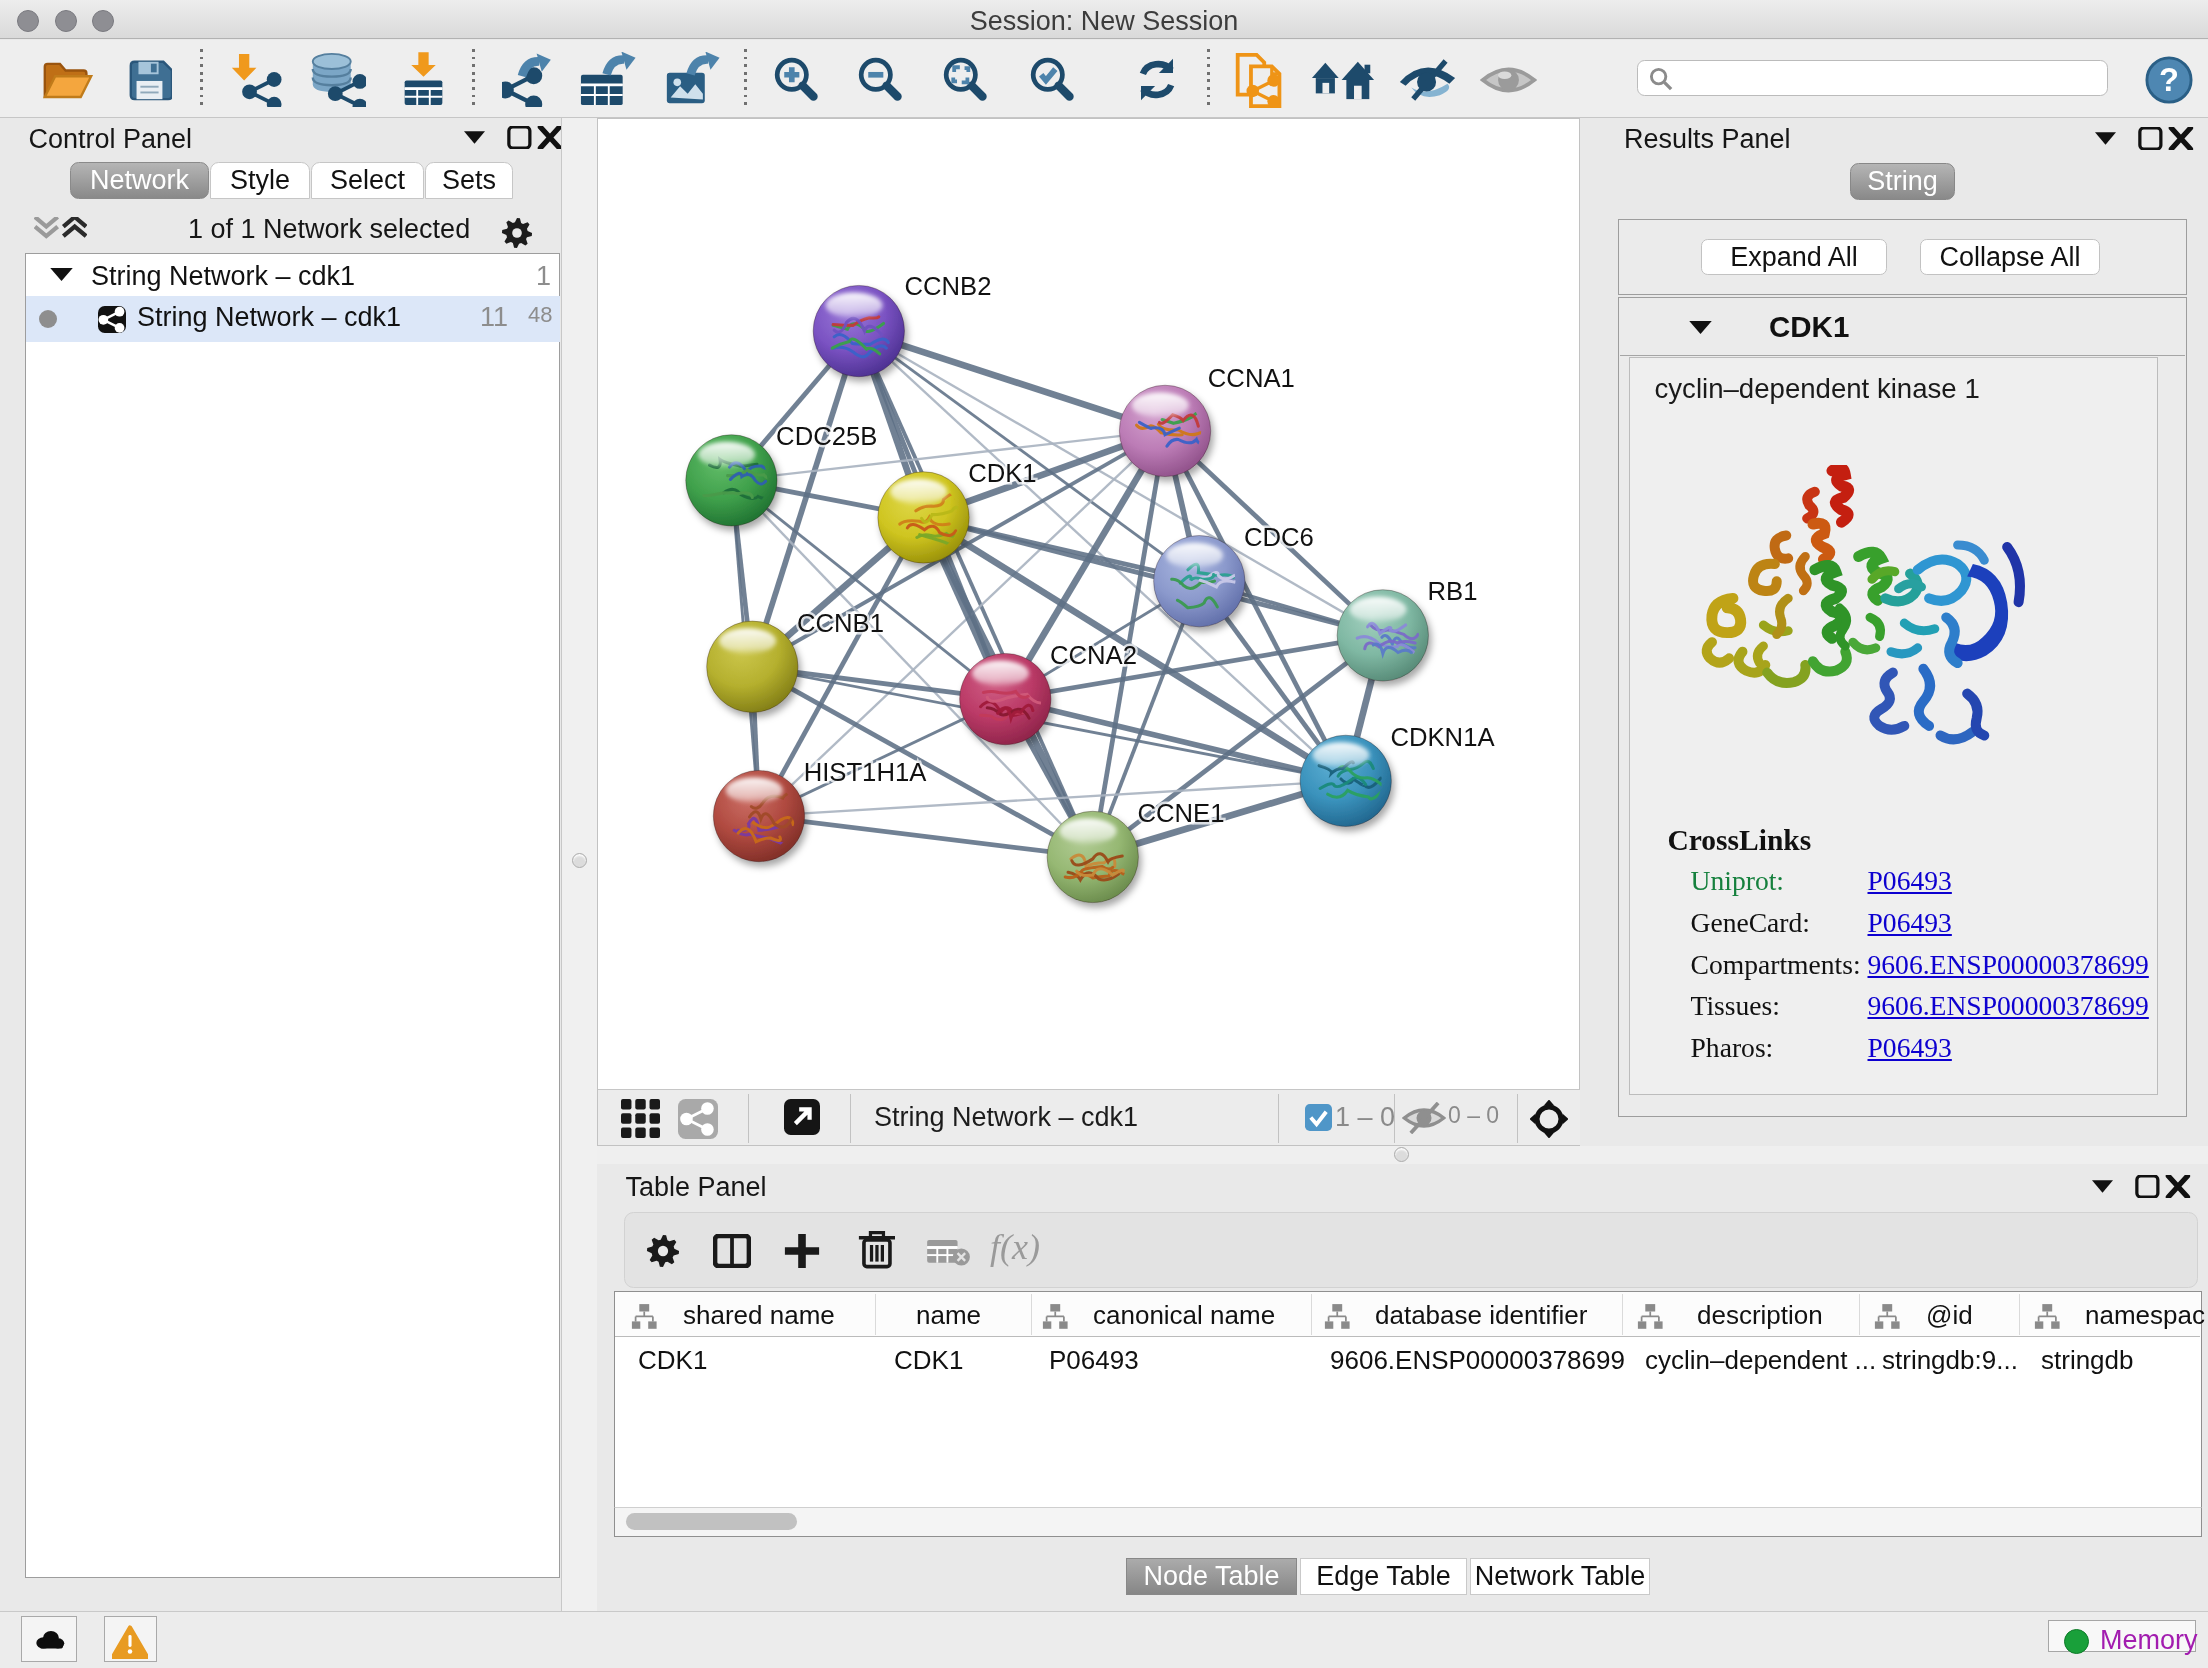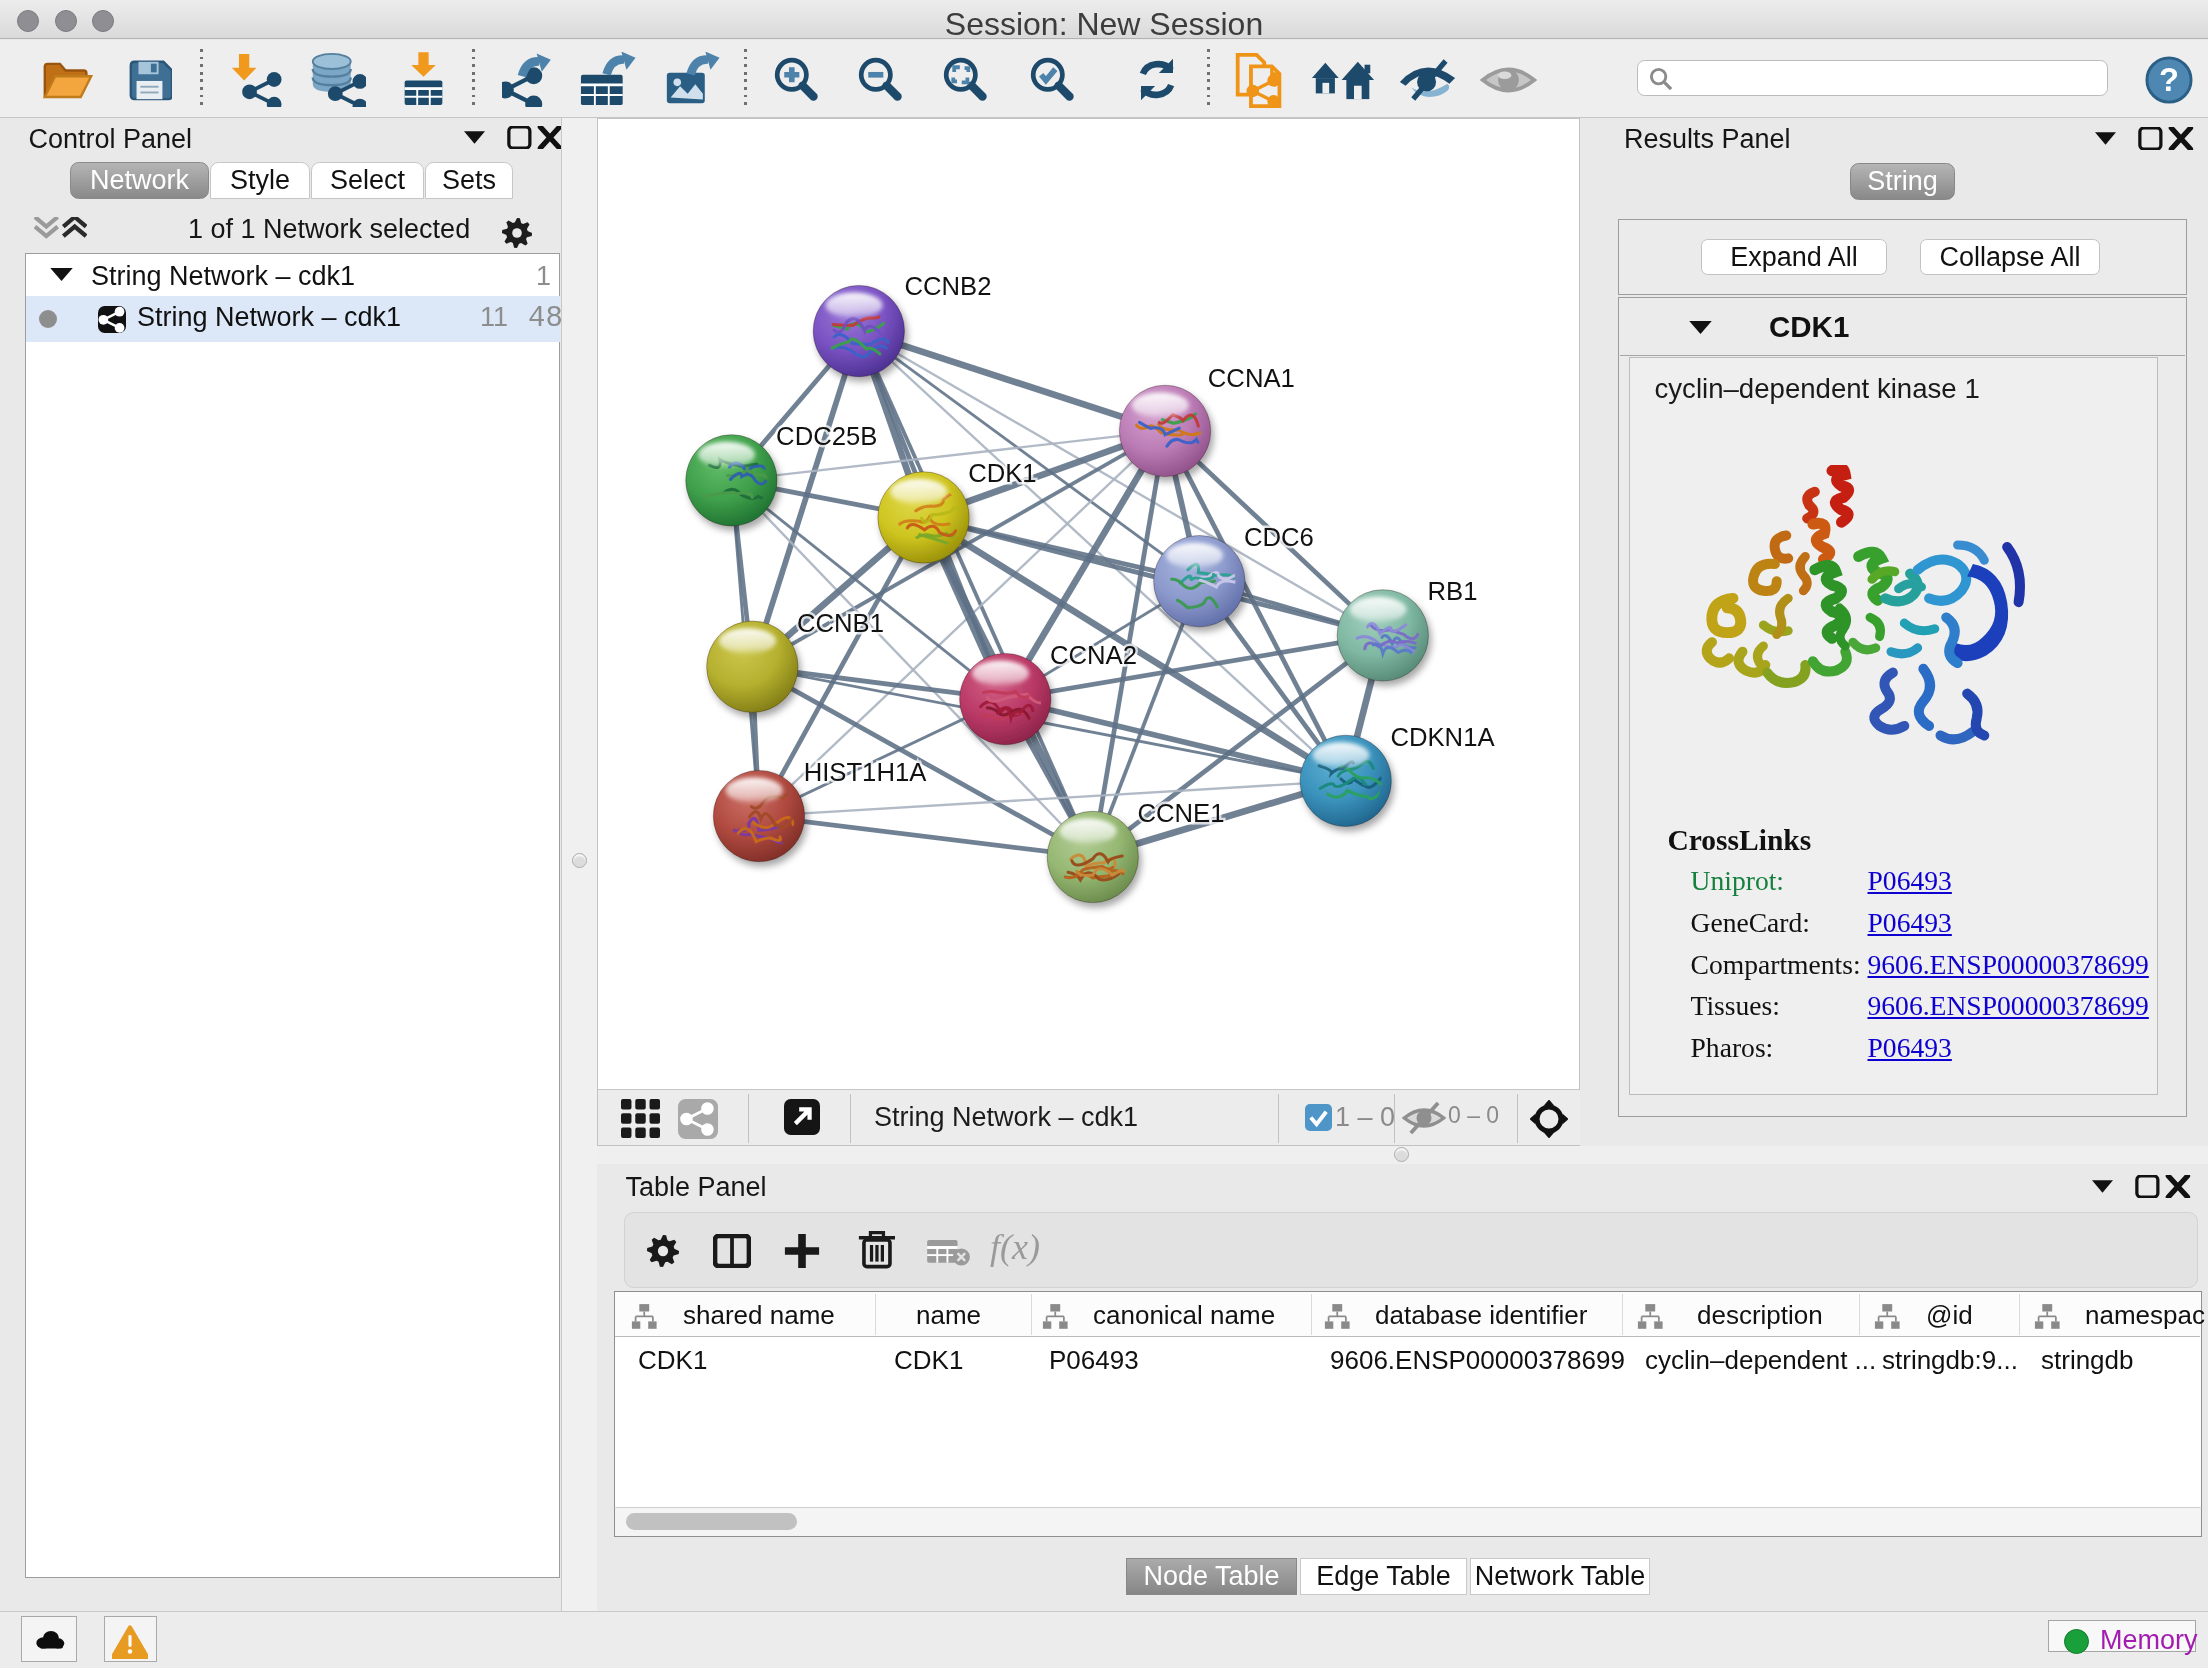--- a/index.html
+++ b/index.html
@@ -1,19 +1,19 @@
 <!DOCTYPE html>
 <html style="font-size:15px"><head><meta charset="utf-8"><style>
 * { margin:0; padding:0; box-sizing:border-box; }
 html,body { width:2208px; height:1668px; overflow:hidden; }
 body { font-family:"Liberation Sans", sans-serif; background:#e9e9e9; position:relative; }
 .abs { position:absolute; }
 #titlebar { position:absolute; left:0; top:0; width:2208px; height:39px; background:linear-gradient(#ededed,#dadada); border-bottom:1px solid #b2b2b2; }
 .tl { position:absolute; top:9.5px; width:22px; height:22px; border-radius:50%; background:#8e8e93; border:1px solid #7a7a80; }
-#title { position:absolute; top:5.7px; left:0; width:2208px; text-align:center; font-size:32px; color:#3c3c3c; }
+#title { position:absolute; top:5.7px; left:0; width:2208px; text-align:center; font-size:27px; color:#3c3c3c; }
 #toolbar { position:absolute; left:0; top:40px; width:2208px; height:78px; background:#eeeeee; border-bottom:1px solid #c6c6c6; }
 .sep { position:absolute; top:8.6px; height:61px; width:2.9px; background:repeating-linear-gradient(to bottom,#707070 0 2.9px,rgba(0,0,0,0) 2.9px 7.6px); }
 #search { position:absolute; left:1637px; top:20px; width:471px; height:36px; background:#fff; border:1.9px solid #bbb; border-radius:7.6px; }
 .ptitle { position:absolute; font-size:27px; color:#161616; }
 .tab { position:absolute; height:37px; font-size:27px; color:#111; background:#fff; border:1px solid #c6c6c6; border-radius:8.6px 8.6px 0 0; text-align:center; line-height:35px; }
 .tabsel { background:linear-gradient(#b5b5b5,#898989); color:#fff; border:1px solid #8a8a8a; border-radius:8.6px; }
 #treebox { position:absolute; left:25px; top:253px; width:535px; height:1325px; background:#fff; border:1px solid #9d9d9d; }
 #selrow { position:absolute; left:0; top:42px; width:534px; height:46px; background:#dce7f8; }
 #netpanel { position:absolute; left:597px; top:118px; width:983px; height:1028px; background:#fff; border:1px solid #c2c2c2; }
 #netstatus { position:absolute; left:0px; top:970px; width:982px; height:56px; background:#ececec; border-top:1px solid #c6c6c6; }
@@ -219,21 +219,21 @@
       <div style="position:absolute; left:72px; top:9.5px; width:27.6px; height:27.6px; border-radius:6.7px; background:#111;"></div>
       <svg class="abs" style="left:72px;top:9.5px" width="27.6" height="27.6" viewBox="0 0 29 29">
         <line x1="5.649999999999999" y1="14.5" x2="22.65" y2="6.0" stroke="#fff" stroke-width="2.6"></line>
         <line x1="5.649999999999999" y1="14.5" x2="22.65" y2="23.0" stroke="#fff" stroke-width="2.6"></line>
         <circle cx="5.649999999999999" cy="14.5" r="5.1" fill="#fff"></circle>
         <circle cx="22.65" cy="6.0" r="5.1" fill="#fff"></circle>
         <circle cx="22.65" cy="23.0" r="5.1" fill="#fff"></circle>
       </svg>
       <div style="position:absolute; left:111px; top:5.7px; font-size:27px; color:#111;">String Network – cdk1</div>
       <div style="position:absolute; left:454px; top:5.7px; font-size:27px; color:#8d8d8d;">11</div>
-      <div style="position:absolute; left:502px; top:5.7px; font-size:29px; color:#8d8d8d;font-family:Liberation Mono, monospace;">48</div>
+      <div style="position:absolute; left:502px; top:5.7px; font-size:22px; color:#8d8d8d;">48</div>
     </div>
   </div>
 <div id="vsplit-l">
     <div class="knob" style="left:9.5px; top:735px;"></div>
   </div>
 <div id="netpanel">
     <svg id="netsvg" width="981" height="970" viewBox="628 124 1031 1020" style="position:absolute;left:0;top:0;">
 <defs>
 <radialGradient id="gCCNB2" cx="38%" cy="30%" r="75%">
           <stop offset="0%" stop-color="#9a79d8"></stop>

